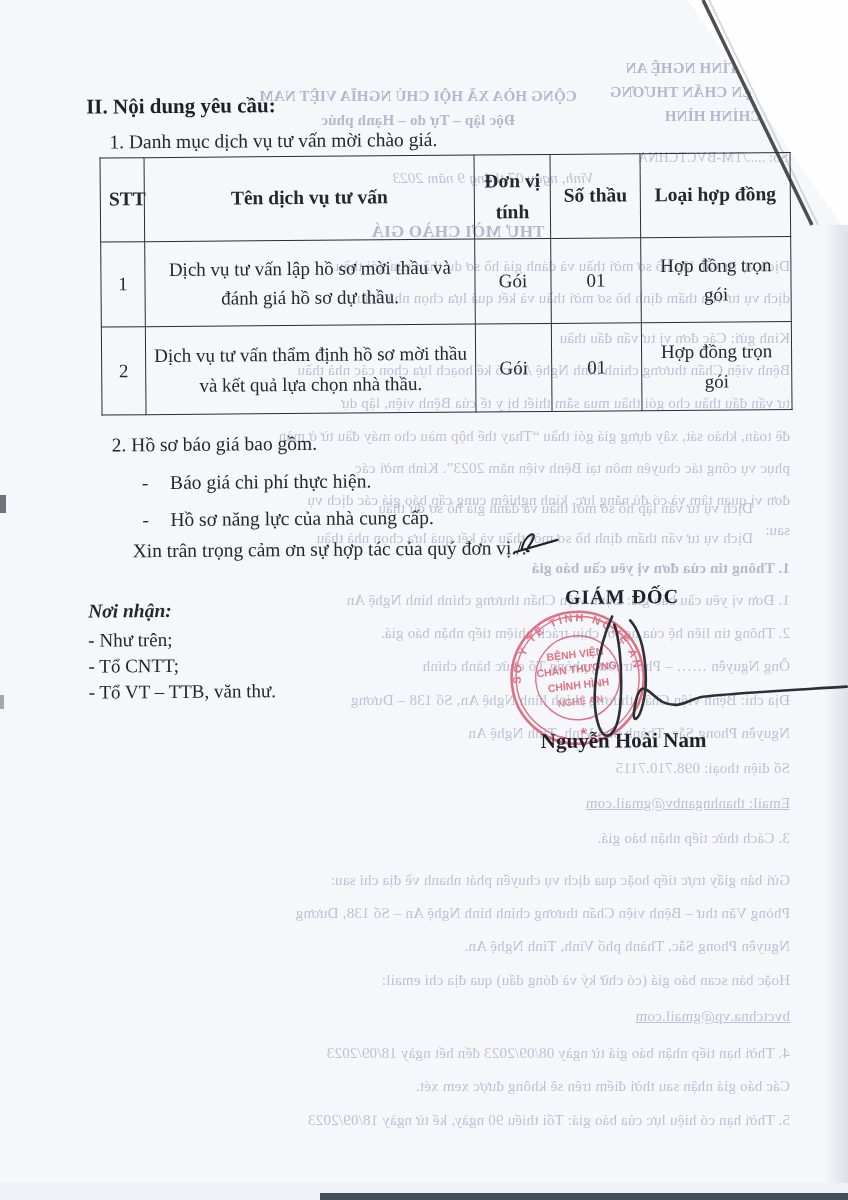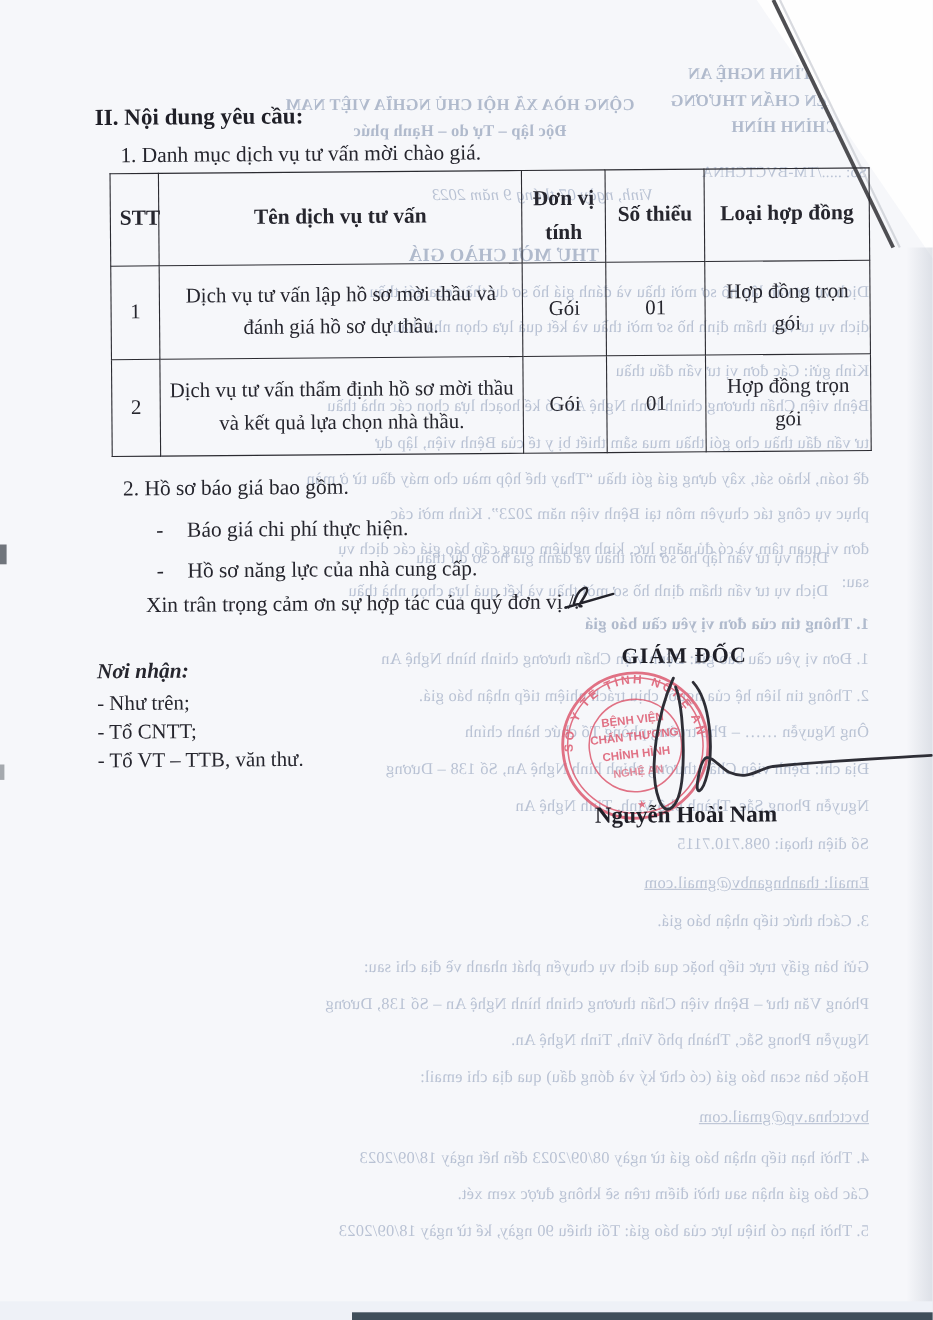--- a/index.html
+++ b/index.html
@@ -126,21 +126,21 @@
           <col class="col-name">
           <col class="col-unit">
         <col class="col-qty">
           <col class="col-contract">
       </colgroup>
       <tbody>
           <tr class="h-row">
         <th>STT</th>
         <th>Tên dịch vụ tư vấn</th>
         <th>Đơn vị tính</th>
-        <th>Số thiểu</th>
+        <th>Số thầu</th>
         <th>Loại hợp đồng</th>
       </tr>
       <tr class="r1">
         <td>1</td>
         <td>Dịch vụ tư vấn lập hồ sơ mời thầu và đánh giá hồ sơ dự thầu.</td>
         <td>Gói</td>
         <td>01</td>
         <td>Hợp đồng trọn gói</td>
       </tr>
       <tr class="r2">

